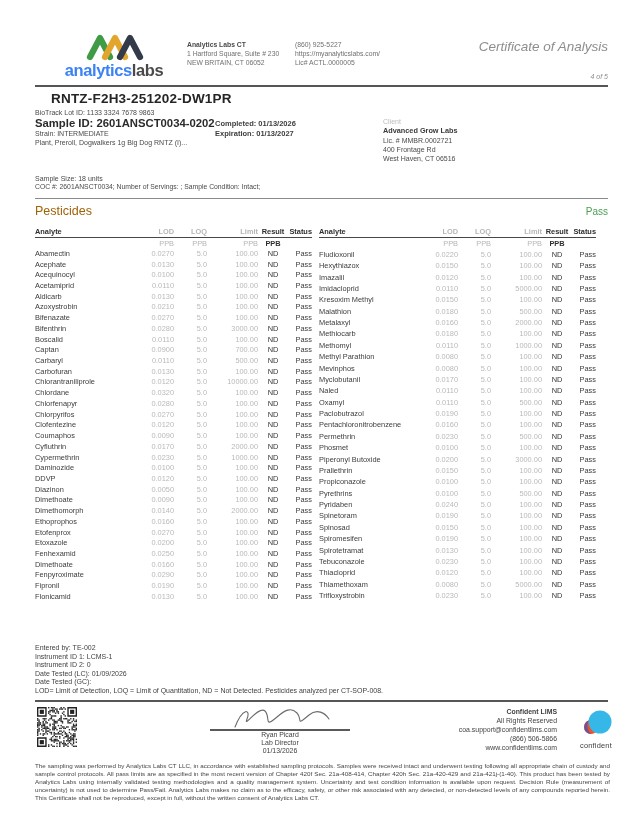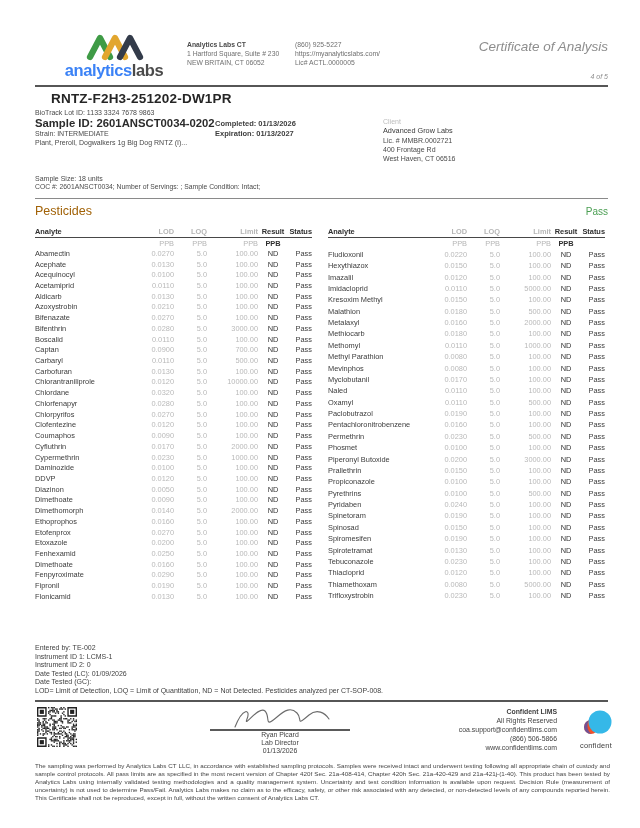--- a/index.html
+++ b/index.html
@@ -28,32 +28,32 @@
   
   .report-title { margin-top:4px; font-size:13.5px; font-weight:bold; color:#252525; letter-spacing:0.2px;padding-left:16px; }
   .biotrack { margin-top:3px; font-size:7px; color:#4a4a4a; }
   .sample-row { display:flex; margin-top:1px; }
   .s-col1 { width:180px; }
   .sample-id { font-size:11.3px; font-weight:bold; color:#2b2b2b; }
   .strain, .matrix { font-size:7px; line-height:9px; color:#4a4a4a; }
   .s-col2 { width:168px; padding-top:2px; font-size:7.5px; line-height:10px; font-weight:bold; color:#3d3d3d; }
   .s-col3 { width:160px; font-size:7px; line-height:9.3px; color:#4a4a4a; }
   .client-label { color:#bcbcbc; }
-  .client-name { font-weight:normal; color:#3a3a3a; font-size:7.3px; }
+  .client-name { font-weight:bold; color:#3a3a3a; font-size:7.3px; }
   .sample-size { margin-top:12px; font-size:7px; color:#4a4a4a; }
   .coc { margin-top:1px; font-size:6.8px; color:#4a4a4a; }
 
   
   .section-rule { border:none; border-top:1px solid #8a8a8a; margin-top:8px; }
   .section-row { display:flex; align-items:baseline; margin-top:5px; }
   .section-title { font-size:12.5px; color:#a16207; }
   .section-status { margin-left:auto; font-size:10px; color:#4a9e52; }
 
   
-  .tables-row { display:flex; margin-top:9px; gap:16px; }
+  .tables-row { display:flex; margin-top:9px; gap:7px; }
   table.ptable { width:277px; border-collapse:collapse; table-layout:fixed; }
   .ptable col.c-an { width:94px; } .ptable col.c-lod { width:45px; }
   .ptable col.c-loq { width:33px; } .ptable col.c-lim { width:51px; }
   .ptable col.c-res { width:30px; } .ptable col.c-st { width:24px; }
   .ptable th { font-size:7.4px; font-weight:bold; padding:0 0 1px 0; border-bottom:1.4px solid #474747; }
   .ptable th.dark { color:#2f2f2f; } .ptable th.gray { color:#b6b6b6; font-weight:bold; }
   .ptable .al { text-align:left; } .ptable .ar { text-align:right; } .ptable .ac { text-align:center; }
   .ptable td { font-size:7.4px; height:10.72px; padding:0; white-space:nowrap; overflow:visible; }
   .ptable .units td { height:10px; color:#b6b6b6; }
   .ptable .units td.ures { color:#2f2f2f; font-weight:bold; }

